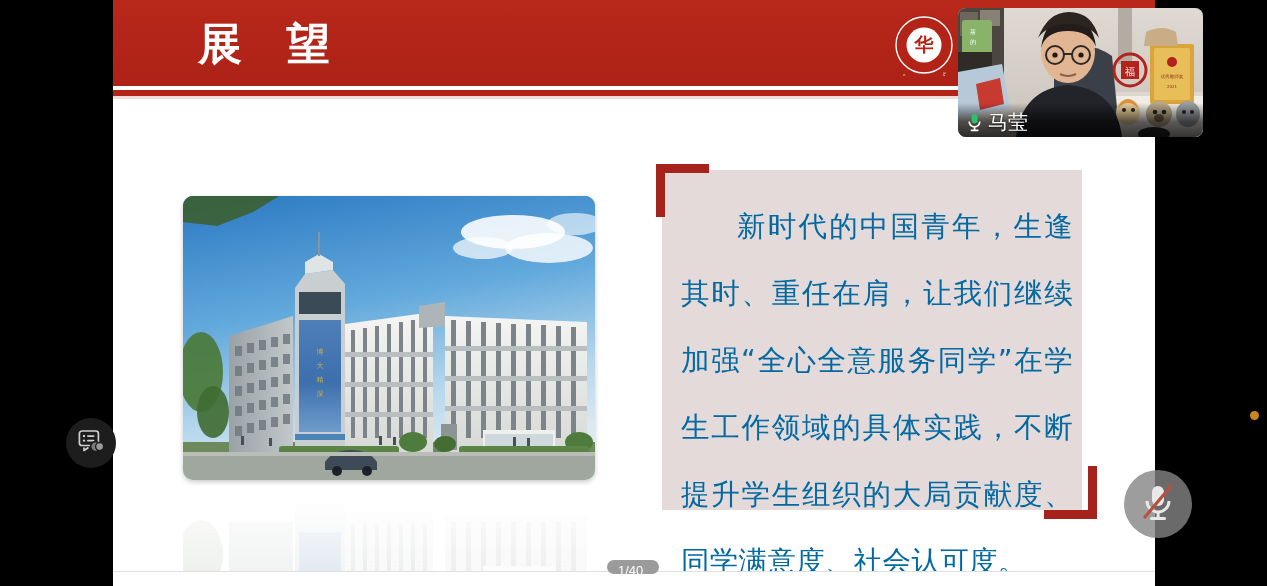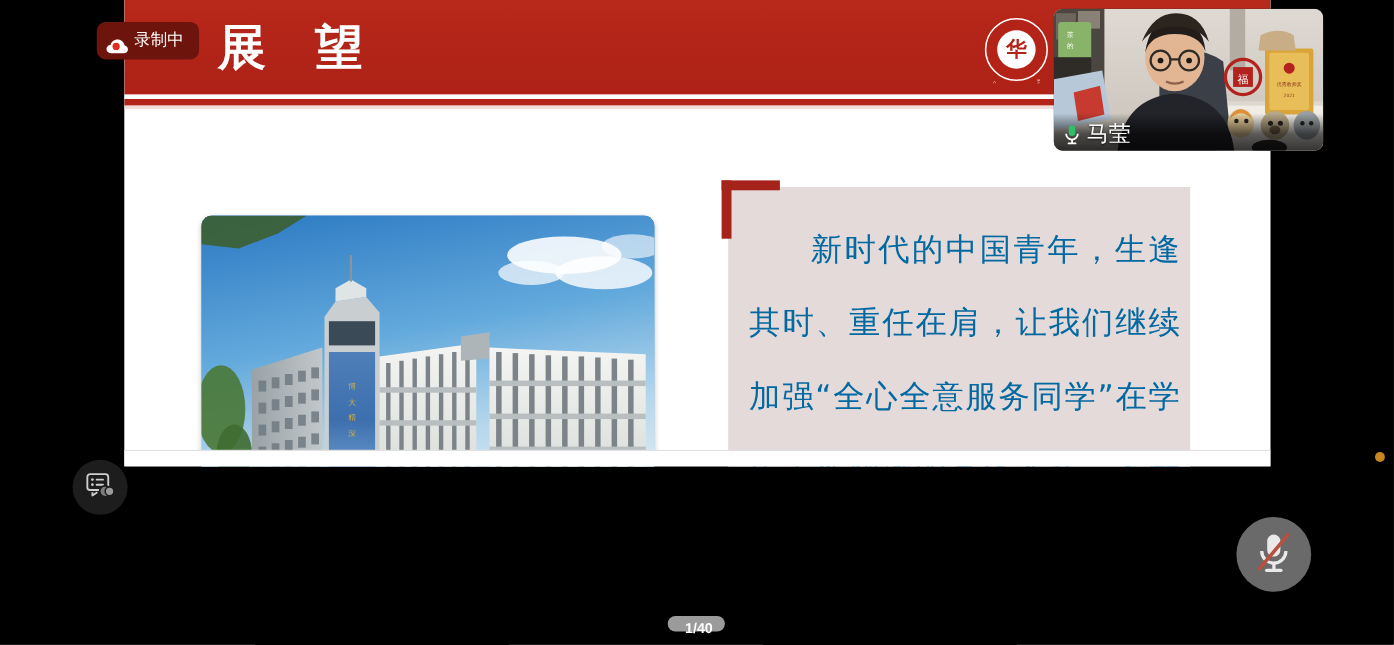--- a/index.html
+++ b/index.html
@@ -21,21 +21,21 @@
     inset: 0;
     background: #000000;
   }
 
   
   #slide-stage {
     position: absolute;
     left: 113px;
     top: 0px;
     width: 1042px;
-    height: 424px;
+    height: 586px;
     background: #ffffff;
     overflow: hidden;
   }
 
   
   .slide-header {
     position: absolute;
     left: 0;
     top: 0;
     width: 100%;
@@ -179,23 +179,22 @@
     left: 607px;
     top: 560px;
     min-width: 52px;
     height: 14px;
     padding: 0 11px;
     border-radius: 11px;
     background: #9b9b9b;
     color: #ffffff;
     font-size: 13px;
     line-height: 22px;
-    text-align: right;
+    text-align: left;
     box-sizing: border-box;
-    font-weight: bold;
   }
 
   
   .rec-badge {
     position: absolute;
     left: 88px;
     top: 20px;
     height: 34px;
     padding: 0 14px 0 34px;
     border-radius: 8px;
@@ -498,29 +497,20 @@
     <div class="quote-card"></div>
     <div class="corner-tl"></div>
     <div class="corner-br"></div>
     <div class="quote-text">新时代的中国青年，生逢其时、重任在肩，让我们继续加强“全心全意服务同学”在学生工作领域的具体实践，不断提升学生组织的大局贡献度、同学满意度、社会认可度。</div>
 
     <div class="slide-bottom-rail"></div>
   </div>
 
   <div class="page-indicator">1/40</div>
 
-  <div class="rec-badge">
-    <span class="rec-cloud">
-      <svg width="21" height="16" viewBox="0 0 21 16">
-        <path d="M5.4 14.5 C2.5 14.5 0.8 12.7 0.8 10.6 C0.8 8.6 2.4 7 4.4 6.9 C5.1 3.9 7.7 1.8 10.8 1.8 C14.1 1.8 16.9 4.2 17.3 7.4 C19.2 7.8 20.3 9.3 20.3 11 C20.3 13 18.7 14.5 16.6 14.5 Z" fill="#ffffff"></path>
-        <circle cx="9.6" cy="8.2" r="3.3" fill="#e02b1d"></circle>
-      </svg>
-    </span>
-    <span>录制中</span>
-  </div>
 
   <div class="video-tile">
     <div class="video-bg">
       <svg width="245" height="129" viewBox="0 0 245 129" preserveAspectRatio="none">
         <defs>
           <linearGradient id="wallg" x1="0" y1="0" x2="0" y2="1">
             <stop offset="0%" stop-color="#ded9d2"></stop>
             <stop offset="100%" stop-color="#c9c3ba"></stop>
           </linearGradient>
         </defs>

